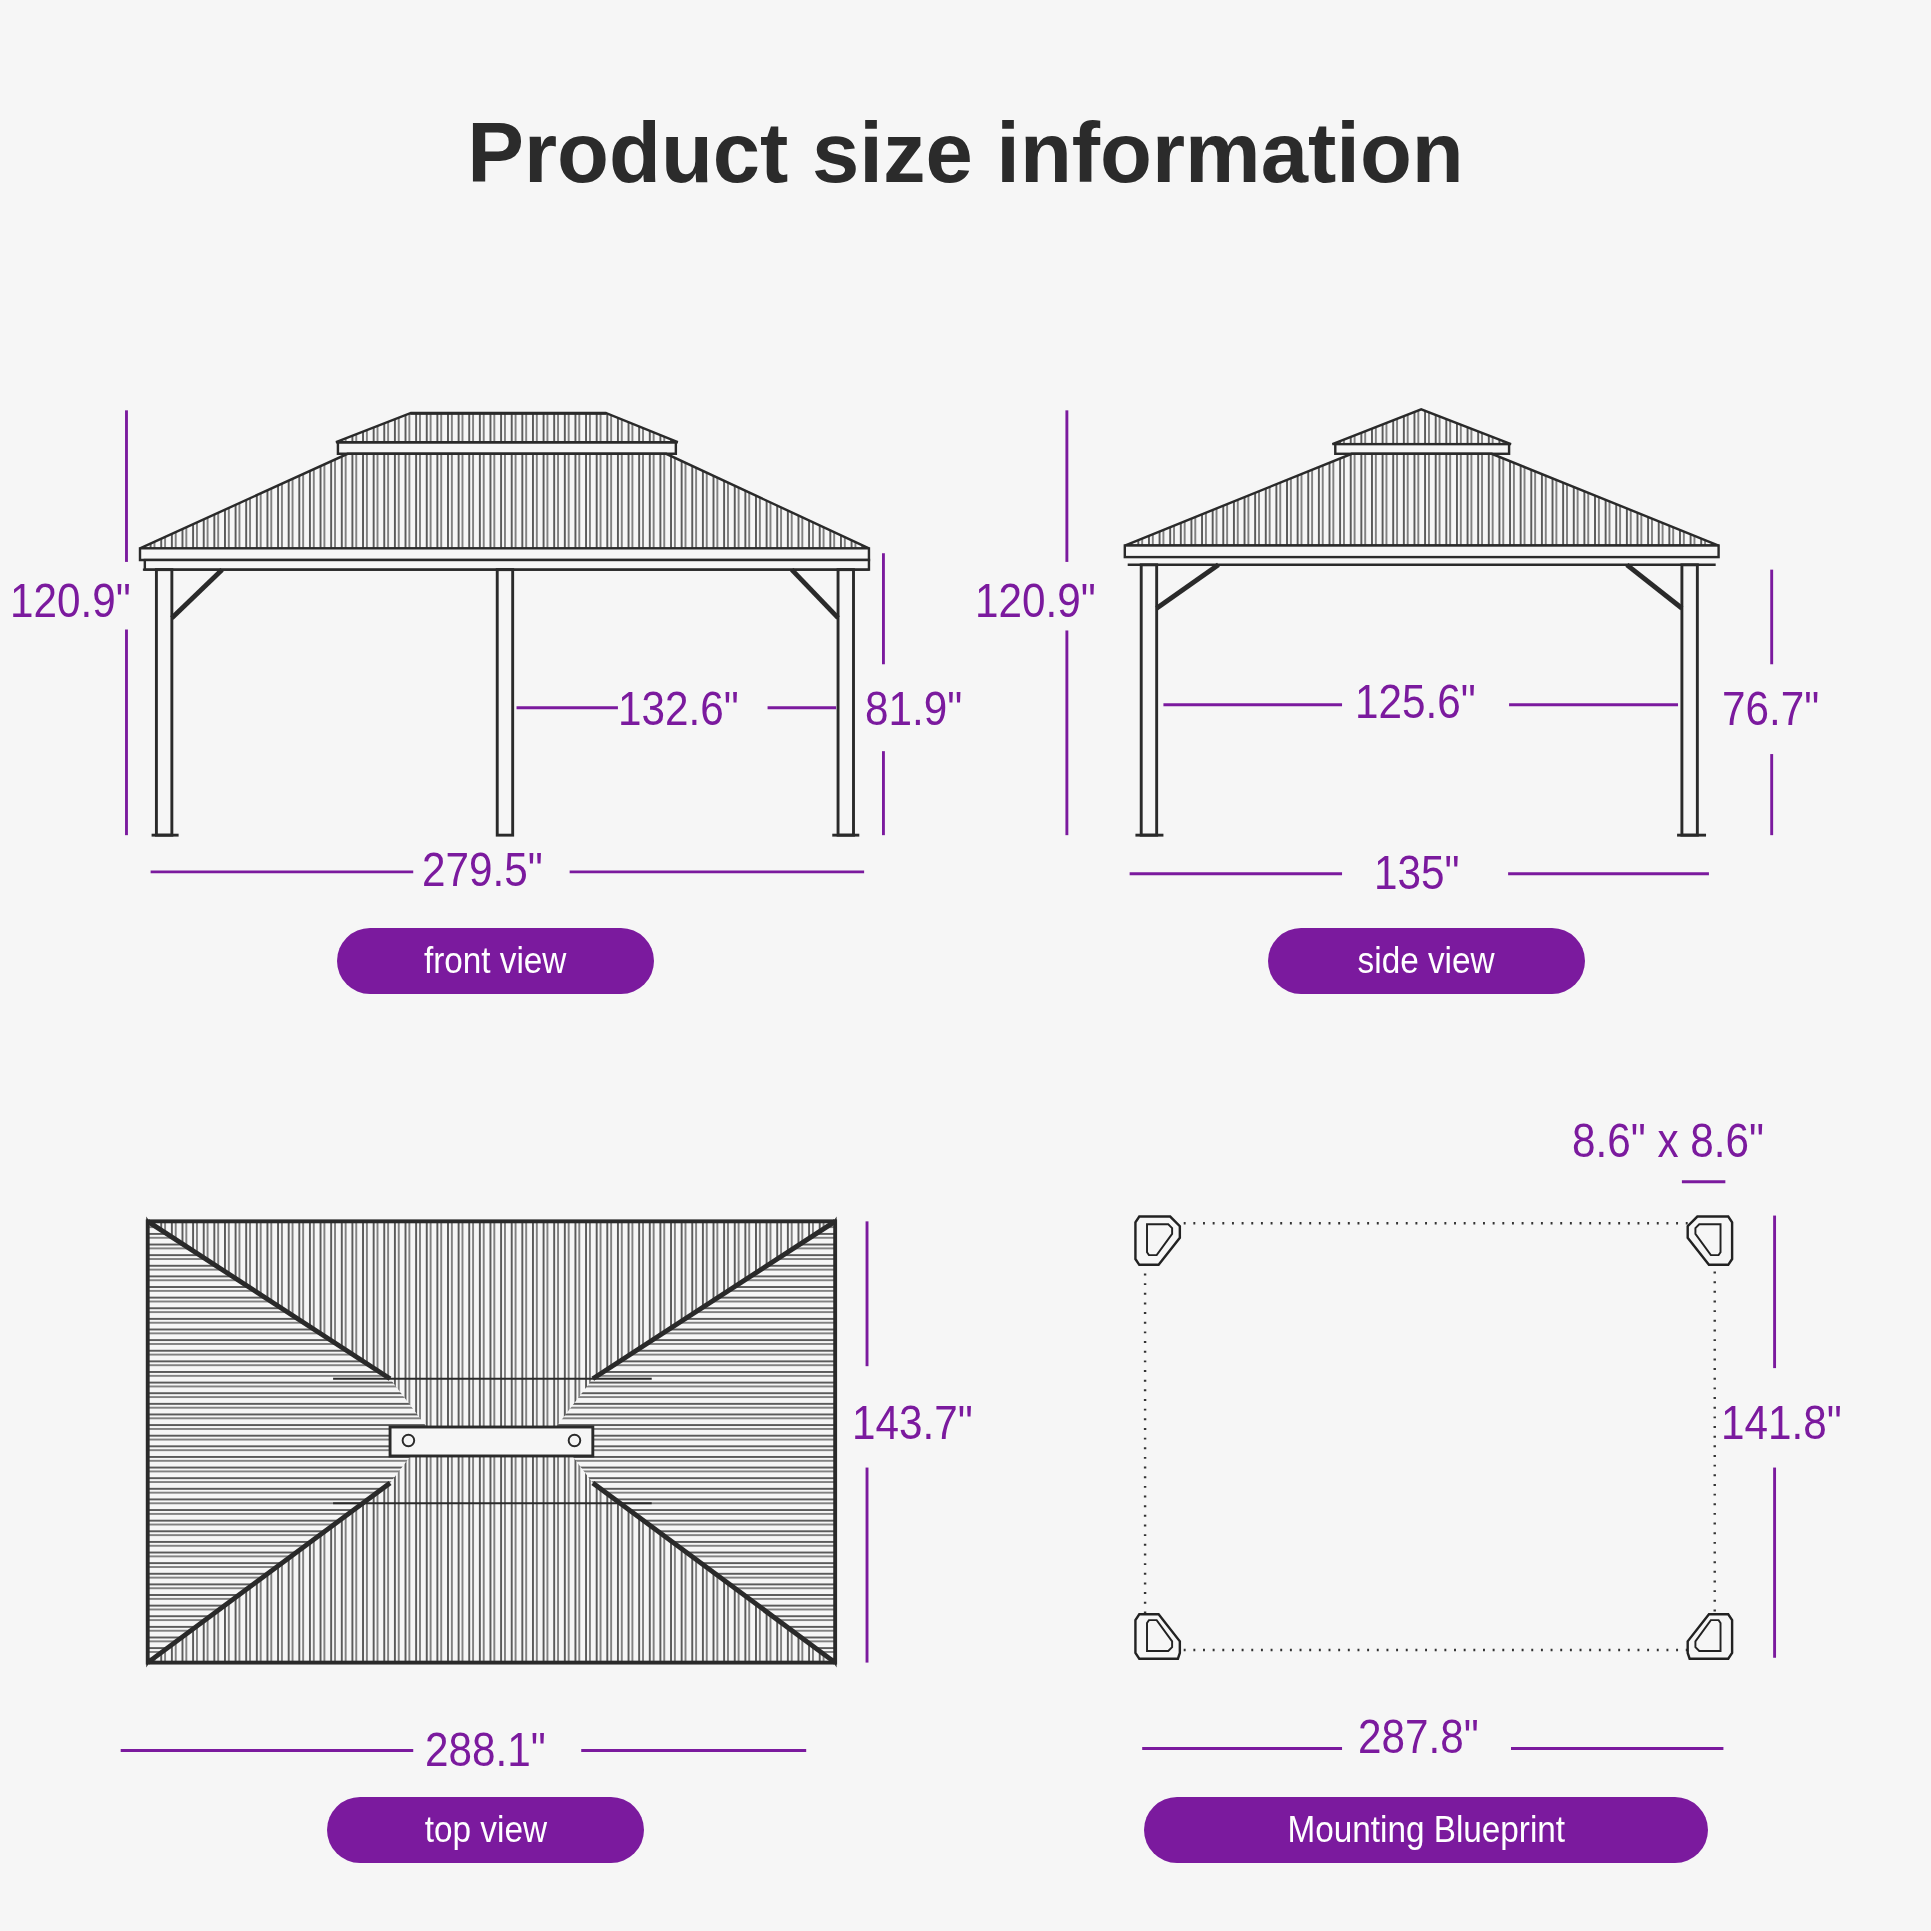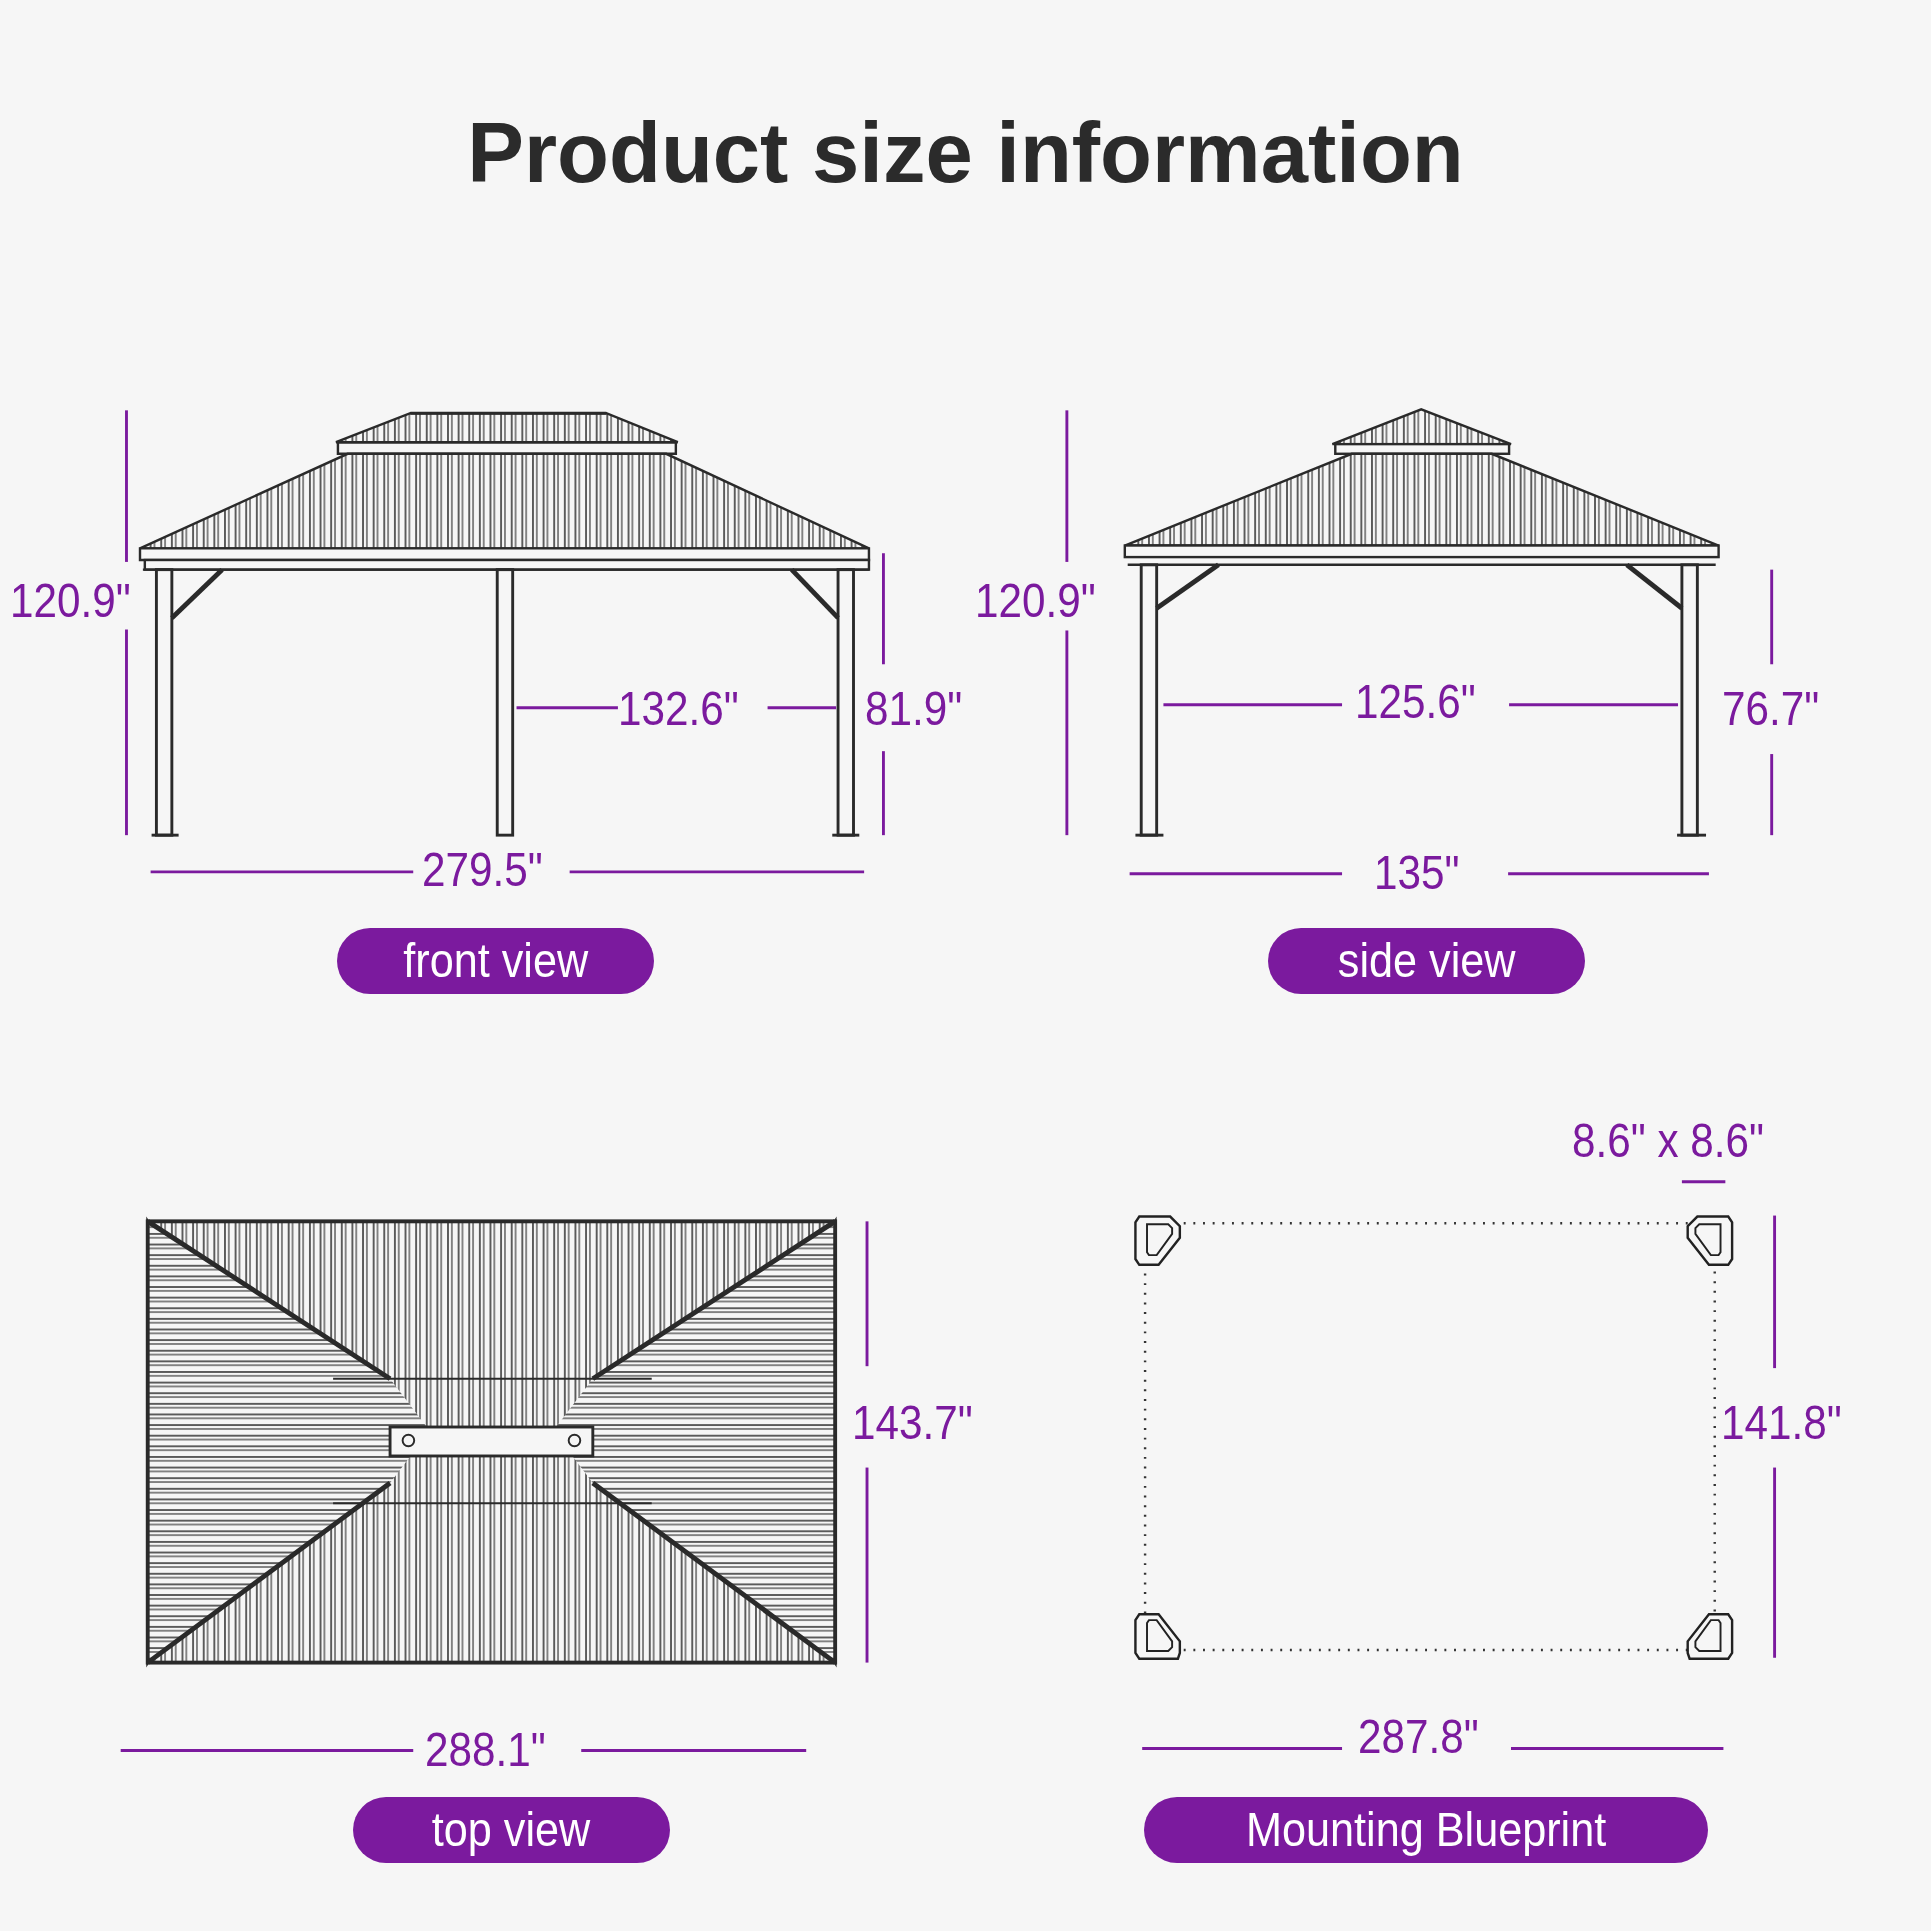--- a/index.html
+++ b/index.html
@@ -11,21 +11,21 @@
   .title {
     position: absolute; left: 0; top: 104px; width: 1931px; text-align: center;
     font-size: 85px; font-weight: bold; color: #2b2b2b; letter-spacing: 0px;
   }
   .dim {
     position: absolute; color: #7b1a9e; font-size: 48px;
     transform: scaleX(0.88); transform-origin: left top; white-space: nowrap;
   }
   .pill {
     position: absolute; height: 66px; border-radius: 33px; background: #7b1a9e;
-    color: #ffffff; font-size: 48px; line-height: 66px; text-align: center;
+    color: #ffffff; font-size: 37px; line-height: 66px; text-align: center;
   }
   .pill span { display: inline-block; transform: scaleX(0.9); }
   svg.drw { position: absolute; left: 0; top: 0; }
 </style>
 </head>
 <body>
 
 <div class="title">Product size information</div>
 
 <svg class="drw" width="1931" height="1931" viewBox="0 0 2000 2000">
@@ -158,19 +158,19 @@
 <div class="pill" style="left:337px; top:928px; width:317px;"><span>front view</span></div>
 
 <div class="dim" style="left:975px; top:573px;">120.9"</div>
 <div class="dim" style="left:1355px; top:674px;">125.6"</div>
 <div class="dim" style="left:1722px; top:681px;">76.7"</div>
 <div class="dim" style="left:1374px; top:845px;">135"</div>
 <div class="pill" style="left:1268px; top:928px; width:317px;text-align:center;"><span>side view</span></div>
 
 <div class="dim" style="left:852px; top:1395px;">143.7"</div>
 <div class="dim" style="left:425px; top:1722px;">288.1"</div>
-<div class="pill" style="left:353px; top:1797px; width:317px;"><span>top view</span></div>
+<div class="pill" style="left:327px; top:1797px; width:317px;"><span>top view</span></div>
 
 <div class="dim" style="left:1572px; top:1113px;">8.6" x 8.6"</div>
 <div class="dim" style="left:1721px; top:1395px;">141.8"</div>
 <div class="dim" style="left:1358px; top:1709px;">287.8"</div>
 <div class="pill" style="left:1144px; top:1797px; width:564px;"><span>Mounting Blueprint</span></div>
 
 
 </body></html>

